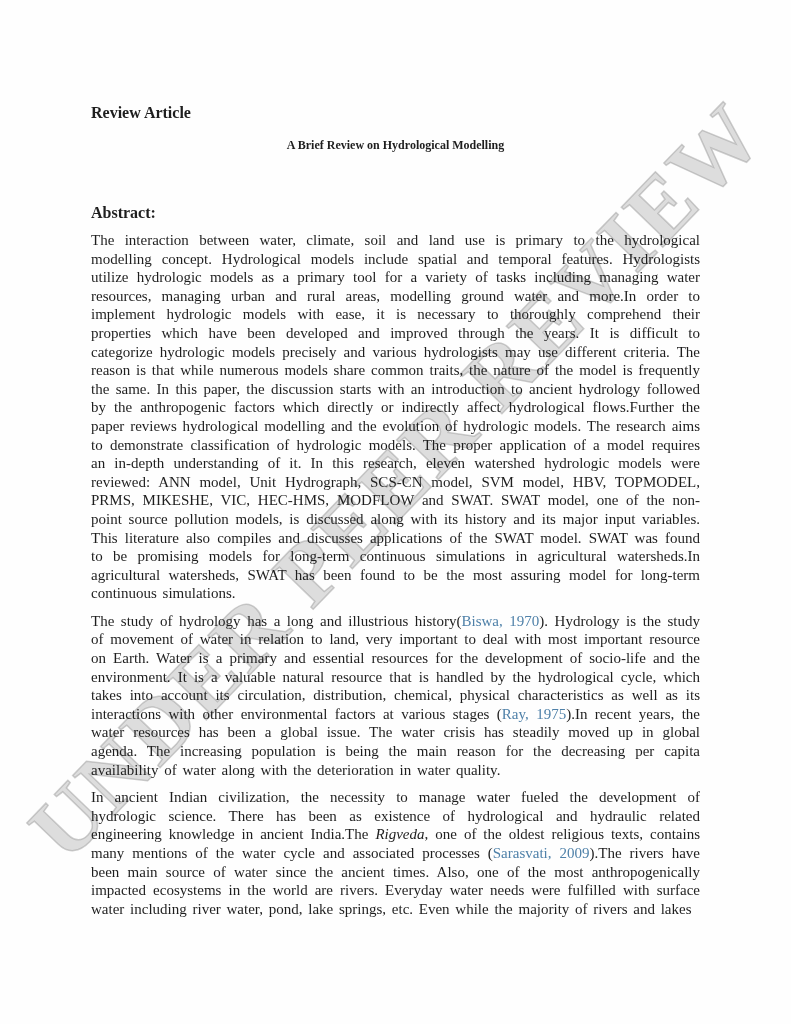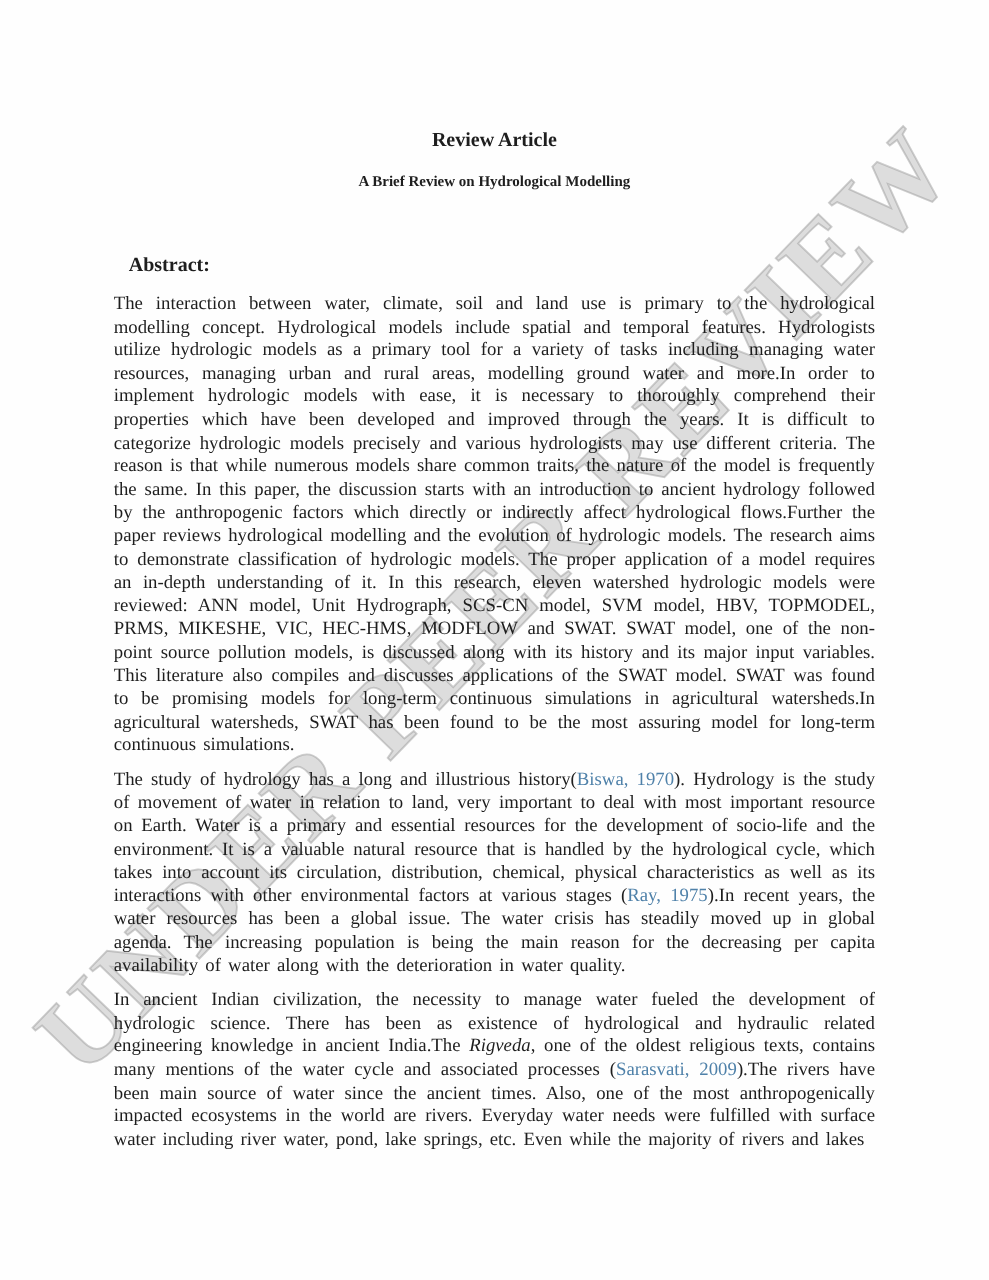--- a/index.html
+++ b/index.html
@@ -33,32 +33,32 @@
     pointer-events: none;
   }
   .content {
     position: relative;
     z-index: 1;
     padding: 0 91px;
   }
   .article-type {
     margin: 0;
     padding-top: 104px;
-    text-align: center;
+    text-align: left;
     font-size: 16px;
     font-weight: bold;
   }
   .doc-title {
     margin: 16px 0 0 0;
     text-align: center;
     font-size: 12px;
     font-weight: bold;
   }
   .section-heading {
-    margin: 12px;
+    margin: 0;
     font-size: 16px;
     font-weight: bold;
     text-align: left;
   }
   .abstract-heading {
     margin-top: 51px;
   }
   .intro-heading {
     margin-top: 13px;
   }

